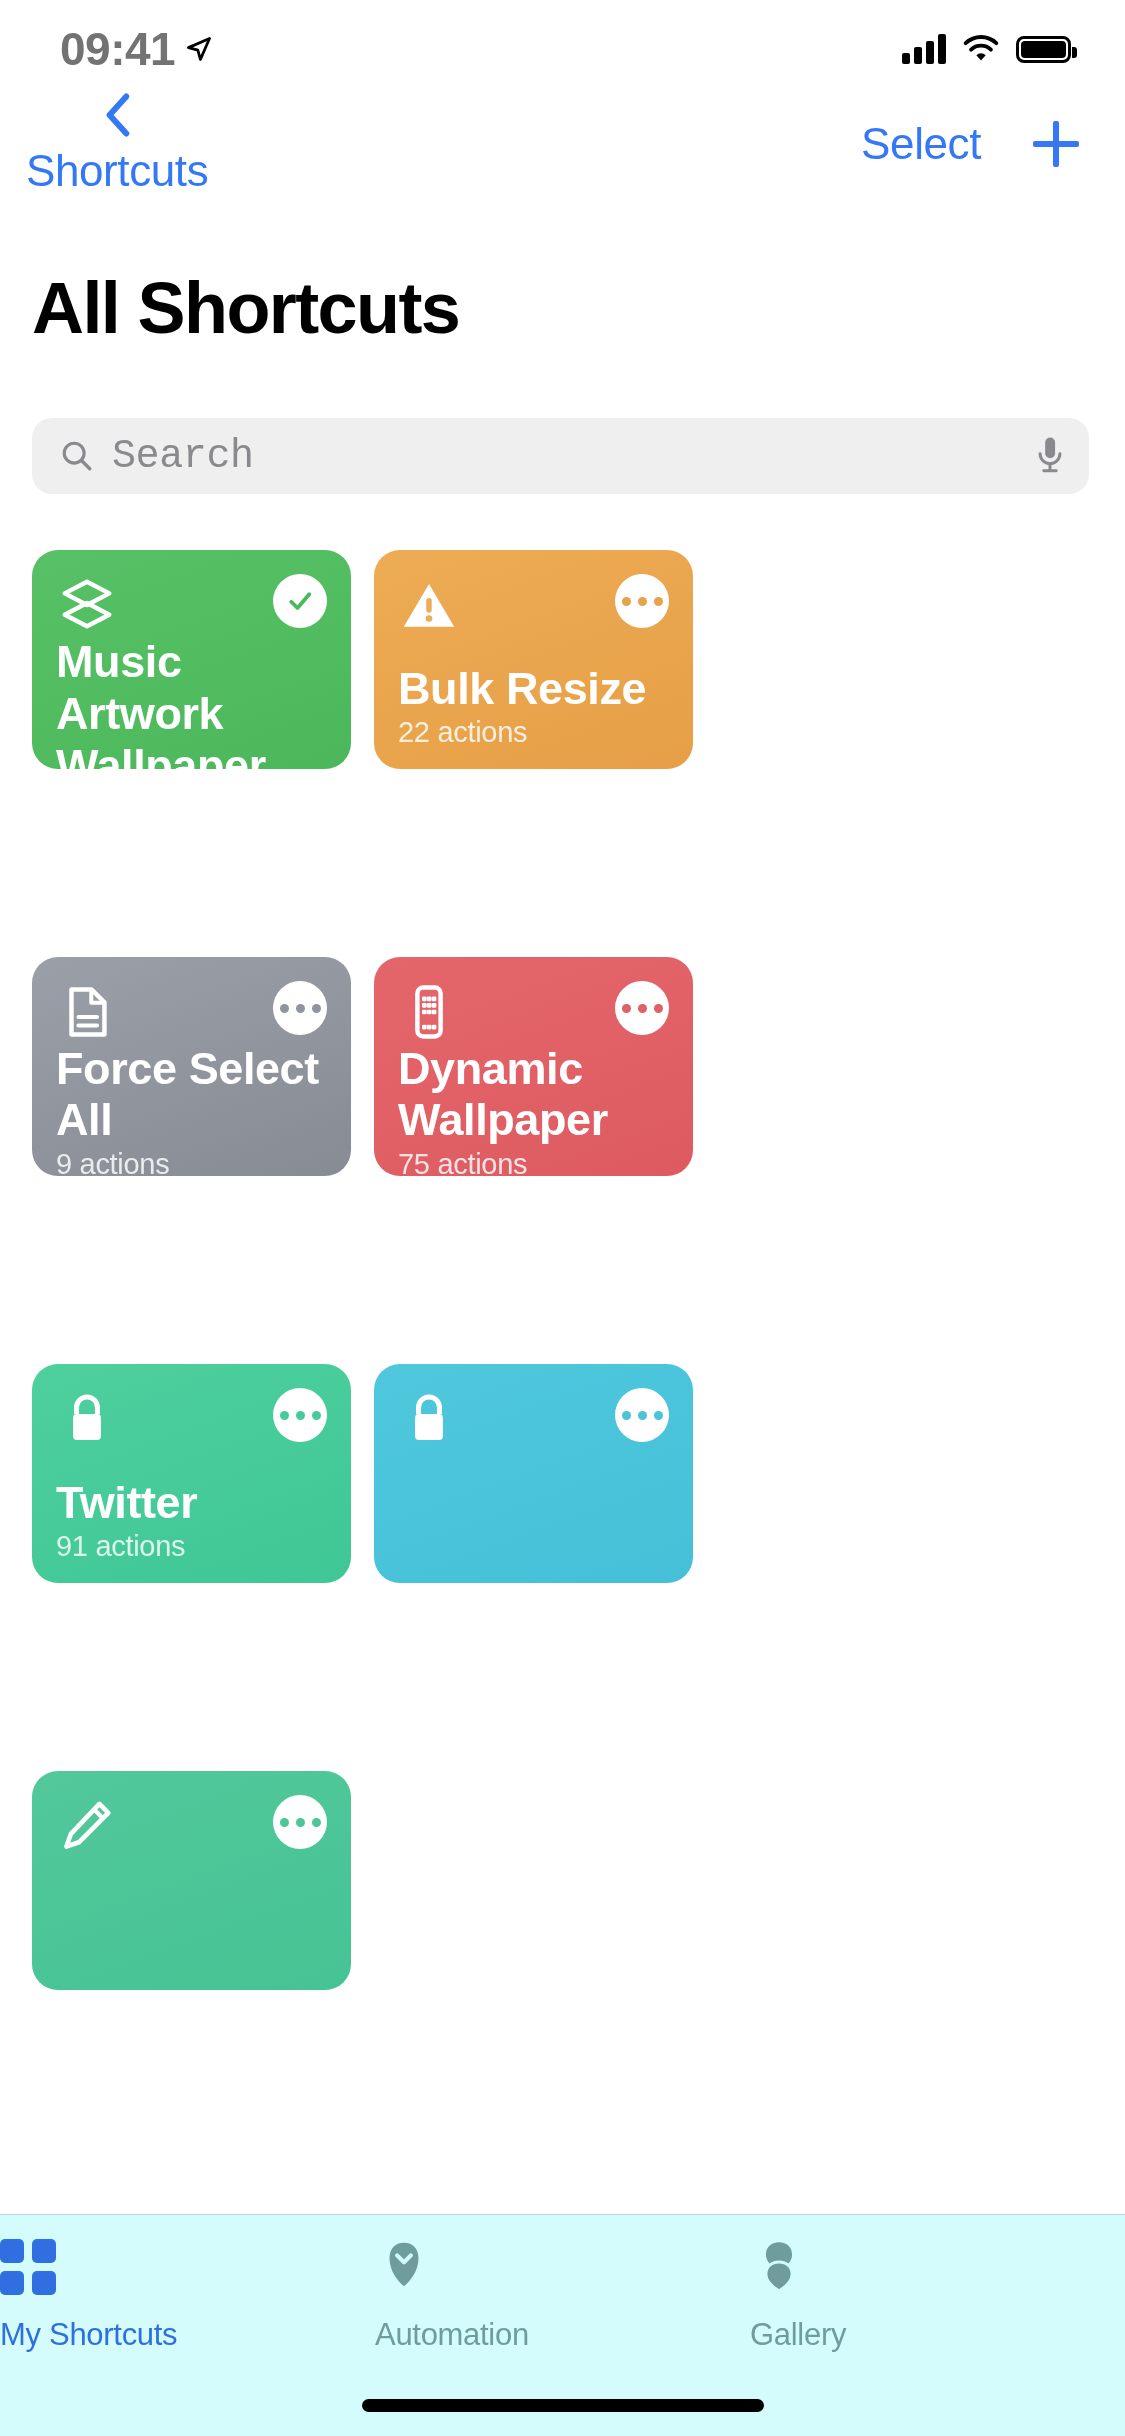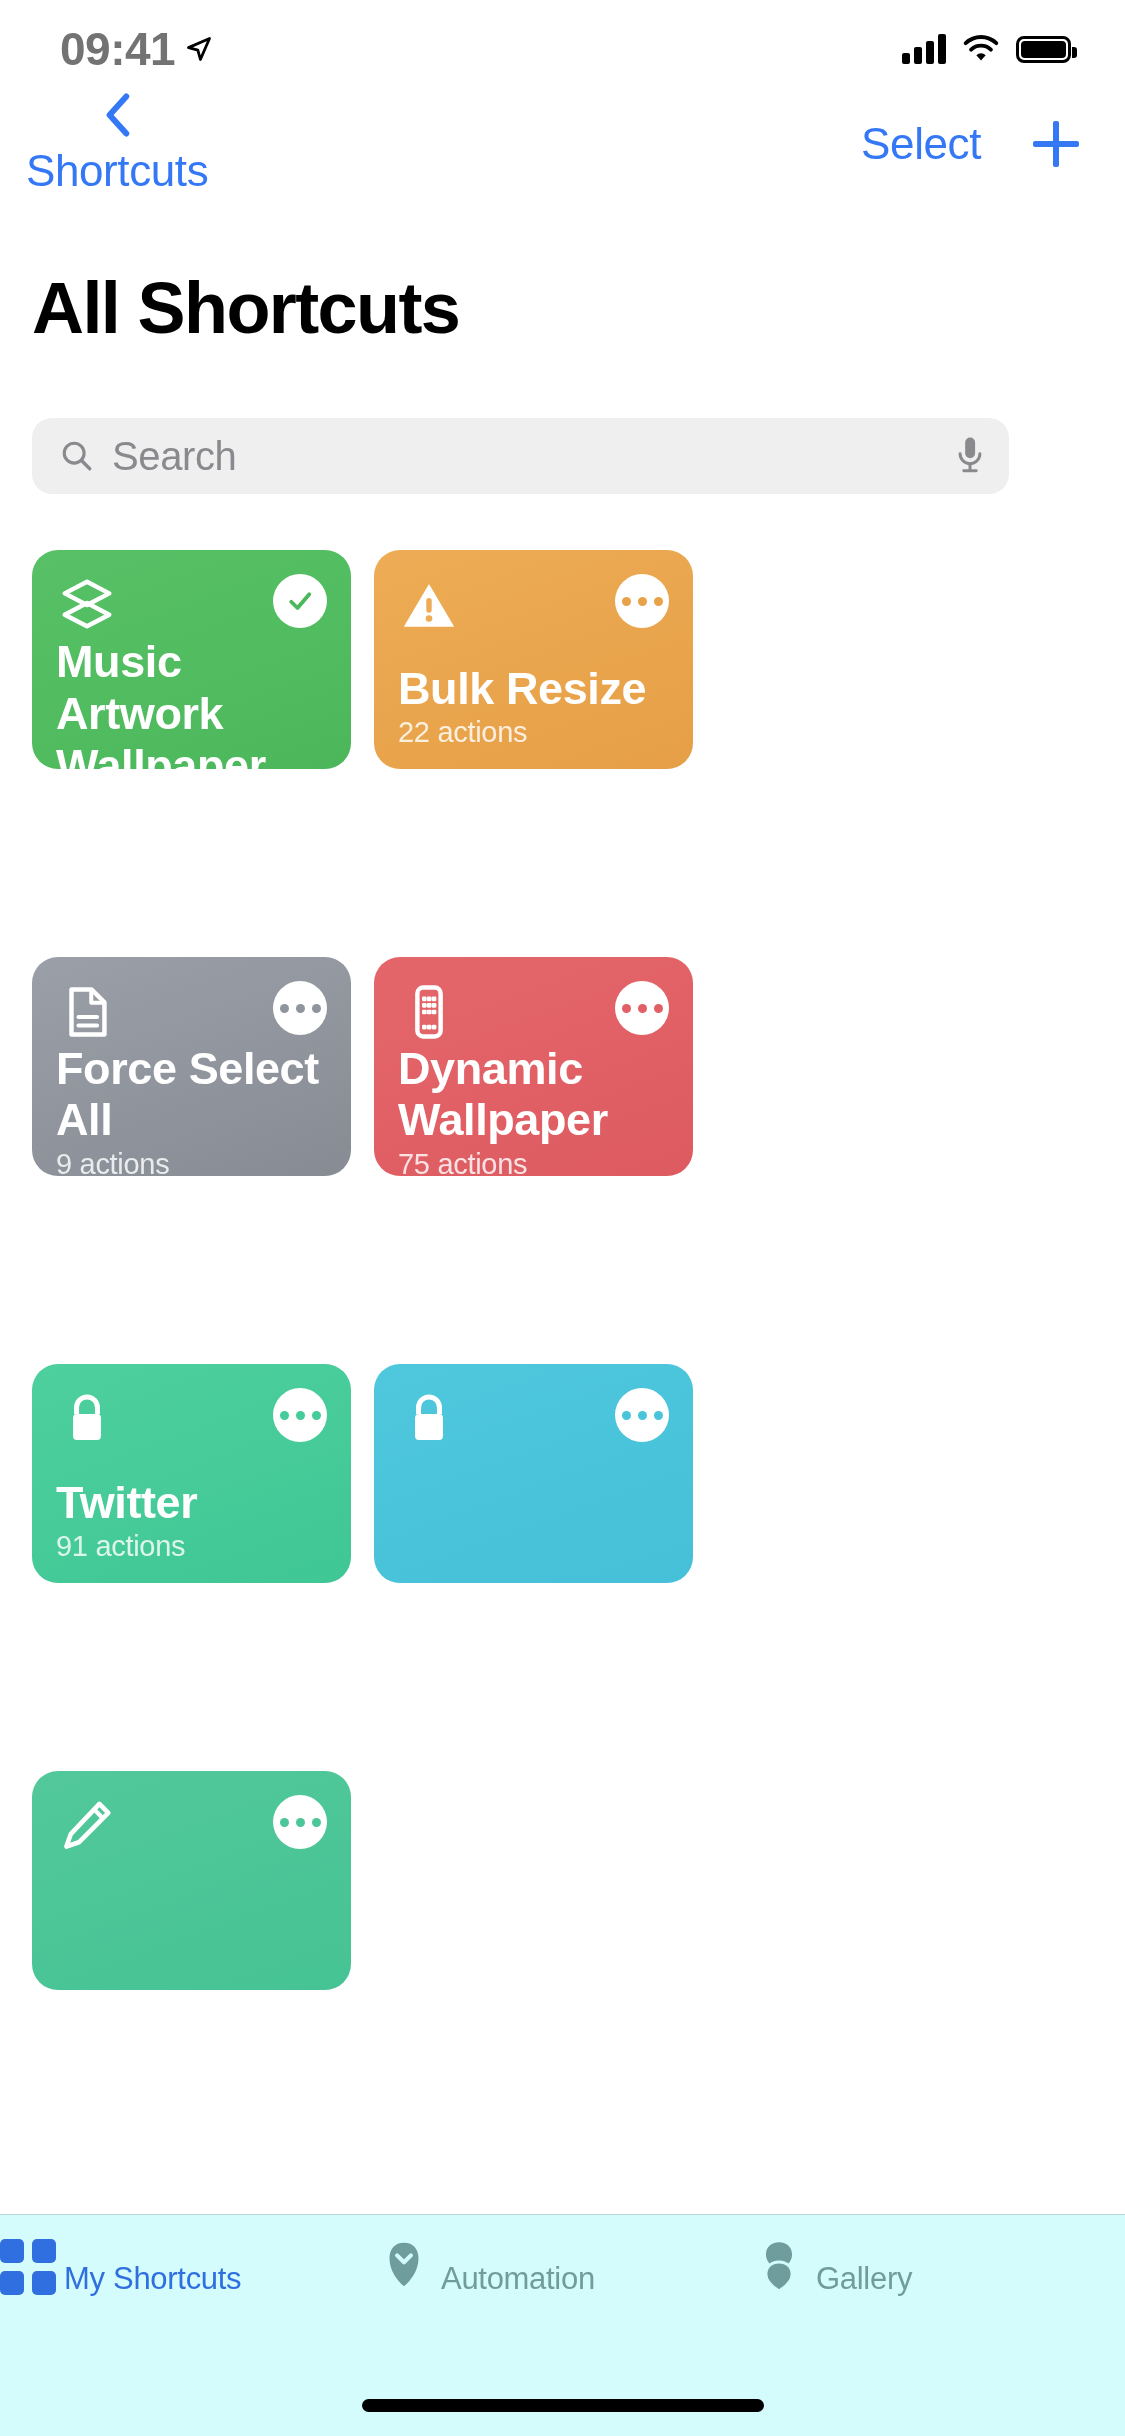--- a/index.html
+++ b/index.html
@@ -52,23 +52,23 @@
   
   .large-title {
     position:absolute; top:272px; left:32px;
     font-size:72px; font-weight:bold; color:#000;
     letter-spacing:-1.6px; line-height:1;
   }
 
   
   .searchbar {
     position:absolute; top:418px; left:32px;
-    width:977px; height:76px;
+    width:1057px; height:76px;
     background:#efeff0; border-radius:20px;
-    display:flex; align-items:center; padding:0 22px 0 28px;
+    display:flex; align-items:center; padding:0 22px 0 28px;font-family:Liberation Mono, monospace;
   }
   .search-magnifier { width:34px; height:34px; flex:0 0 auto; }
   .search-placeholder { flex:1; font-size:40px; color:#8a8a8e; letter-spacing:-0.4px; margin-left:18px; }
   .search-mic { width:34px; height:46px; flex:0 0 auto; }
 
   
   .grid {
     position:absolute; top:550px; left:32px;
     width:1061px; height:1600px;
     display:grid; grid-template-columns:319px 319px;
@@ -97,21 +97,21 @@
   .card.tall .card-title { line-height:1.15; }
 
   
   .tabbar {
     position:absolute; bottom:0; left:0; width:1125px; height:222px;
     background:rgba(210,252,252,0.94);
     border-top:1px solid rgba(0,0,0,0.14);
     display:flex; align-items:flex-start; justify-content:space-around;
     padding-top:22px;
   }
-  .tab { width:33.33%; display:flex; flex-direction:row; align-items:flex-end; gap:8px; }
+  .tab { width:33.33%; display:flex; flex-direction:column; align-items:flex-start; gap:20px; }
   .tab-icon { height:60px; display:flex; align-items:center; justify-content:center; }
   .tab-label { font-size:31px; letter-spacing:-0.3px; }
   .tab.active .tab-label { color:#2f6fe0; }
   .tab.inactive .tab-label { color:#6f9c9c; }
   .grid-icon { display:grid; grid-template-columns:24px 24px; grid-template-rows:24px 24px; gap:8px; }
   .grid-icon i { display:block; background:#2f6fe0; border-radius:5px; }
   .home-indicator {
     position:absolute; bottom:24px; left:50%; transform:translateX(-50%);
     width:402px; height:13px; background:#000; border-radius:7px;
   }

